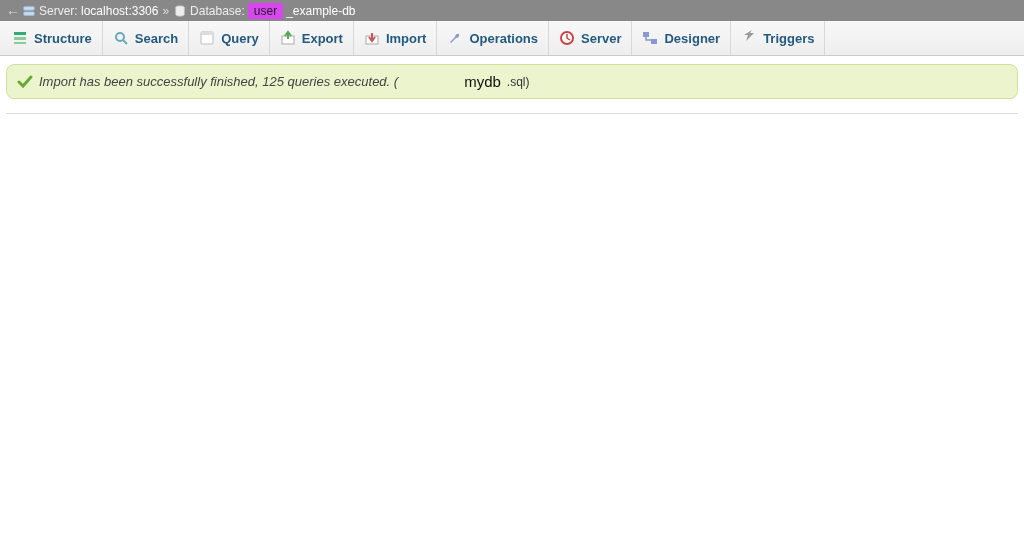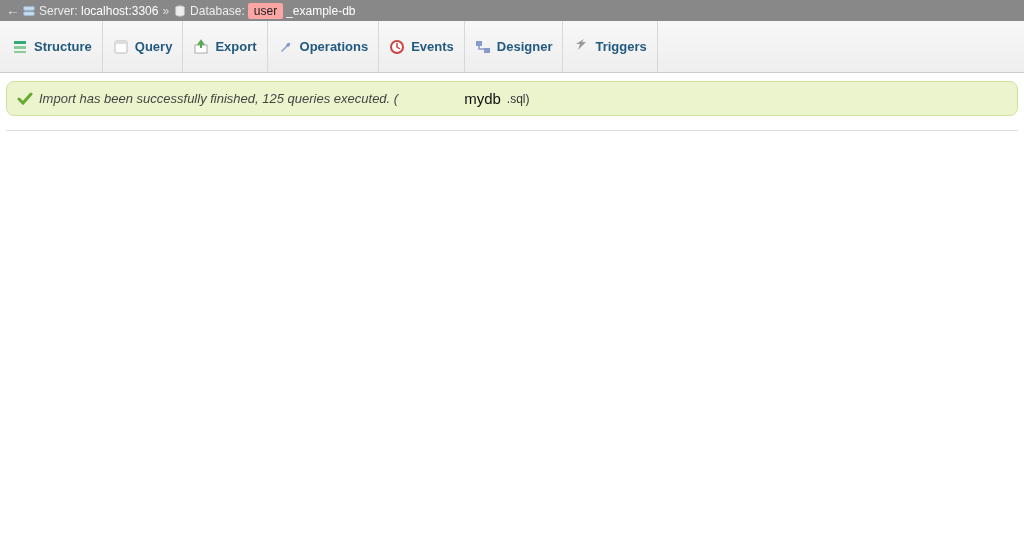--- a/index.html
+++ b/index.html
@@ -5,25 +5,25 @@
   html,body{margin:0;padding:0;font-family:Arial,Helvetica,sans-serif;font-size:13px;color:#235a81;background:#fff;width:1024px;height:557px;overflow:hidden}
   *{box-sizing:border-box}
 
   
   .crumbs{height:21px;background:#888;color:#fff;display:flex;align-items:center;padding:0 4px;font-size:12px}
   .crumbs .back{width:18px;text-align:center;color:#ddd;font-size:14px;position:relative;top:-1px}
   .crumbs .sep{padding:0 4px;color:#ddd}
   .crumbs .ico{display:inline-block;width:14px;height:14px;vertical-align:middle;margin-right:3px}
   .crumbs .label{color:#eee}
   .crumbs .val{color:#fff}
-  .crumbs .val-dark{color:#222;background:#fca5a5;padding:1px 6px;border-radius:2px;margin:0 3px}
+  .crumbs .val-dark{color:#222;background:#d946ef;padding:1px 6px;border-radius:2px;margin:0 3px}
   .crumbs a{text-decoration:none}
 
   
-  .tabs{height:52px;background:linear-gradient(#f8f8f8,#eee);border-bottom:1px solid #ccc;display:flex;align-items:stretch;padding-left:2px}
+  .tabs{height:35px;background:linear-gradient(#f8f8f8,#eee);border-bottom:1px solid #ccc;display:flex;align-items:stretch;padding-left:2px}
   .tab{display:flex;align-items:center;padding:0 10px;border-right:1px solid #d8d8d8;cursor:pointer;gap:6px}
   .tab .tlabel{color:#235a81;font-weight:bold;font-size:13px}
   .ticon{width:16px;height:16px;display:inline-block}
 
   
   .msgwrap{padding:8px 6px 0 6px}
   .msg{background:#ebf4cc;border:1px solid #cfe29d;border-radius:8px;padding:8px 10px;display:flex;align-items:center;gap:6px;font-size:13px;color:#333}
   .msg .txt{font-style:italic;color:#444}
   .msg .fname{font-style:normal;color:#111;font-size:15px;margin-left:60px}
   .msg .ext{font-style:normal;color:#333;font-size:12px}
@@ -67,51 +67,69 @@
           <rect x="2" y="2" width="12" height="3" fill="#3a7"></rect>
           <rect x="2" y="7" width="12" height="3" fill="#8c9"></rect>
           <rect x="2" y="12" width="12" height="2" fill="#8c9"></rect>
         </svg>
       </span>
     <span class="tlabel">Structure</span>
   </div>
   <div class="tab">
     <span class="ticon">
         <svg viewBox="0 0 16 16">
+          <circle cx="7" cy="7" r="4" fill="none" stroke="#6ab" stroke-width="2"></circle>
+          <line x1="10" y1="10" x2="14" y2="14" stroke="#6ab" stroke-width="2"></line>
+        </svg>
+      </span>
+    <span class="tlabel">Search</span>
+  </div>
+  <div class="tab">
+    <span class="ticon">
+        <svg viewBox="0 0 16 16">
           <rect x="2" y="2" width="12" height="12" rx="1" fill="#fff" stroke="#bbb"></rect>
           <rect x="2" y="2" width="12" height="3" fill="#ddd"></rect>
         </svg>
       </span>
     <span class="tlabel">Query</span>
   </div>
   <div class="tab">
     <span class="ticon">
         <svg viewBox="0 0 16 16">
           <rect x="2" y="6" width="12" height="8" fill="#fff" stroke="#aaa"></rect>
           <path d="M8 2v7M5 6l3-4 3 4" fill="none" stroke="#5a5" stroke-width="2"></path>
         </svg>
       </span>
     <span class="tlabel">Export</span>
   </div>
   <div class="tab">
     <span class="ticon">
         <svg viewBox="0 0 16 16">
+          <rect x="2" y="6" width="12" height="8" fill="#fff" stroke="#aaa"></rect>
+          <path d="M8 10V3M5 7l3 4 3-4" fill="none" stroke="#c55" stroke-width="2"></path>
+        </svg>
+      </span>
+    <span class="tlabel">Import</span>
+  </div>
+  <div class="tab">
+    <span class="ticon">
+        <svg viewBox="0 0 16 16">
           <path d="M12 4a3 3 0 0 0-4 3L3 12l1 1 5-5a3 3 0 0 0 3-4z" fill="#89c"></path>
         </svg>
       </span>
     <span class="tlabel">Operations</span>
   </div>
   <div class="tab">
     <span class="ticon">
         <svg viewBox="0 0 16 16">
           <circle cx="8" cy="8" r="6" fill="#fff" stroke="#c44" stroke-width="2"></circle>
           <path d="M8 4v4l3 2" fill="none" stroke="#c44" stroke-width="1.5"></path>
         </svg>
       </span>
-    <span class="tlabel">Events</span>
+    <span class="tlabel">Server</span>
   </div>
   <div class="tab">
     <span class="ticon">
         <svg viewBox="0 0 16 16">
           <rect x="1" y="2" width="6" height="5" fill="#89c"></rect>
           <rect x="9" y="9" width="6" height="5" fill="#89c"></rect>
           <path d="M4 7v3h5" fill="none" stroke="#89c" stroke-width="1.5"></path>
         </svg>
       </span>
     <span class="tlabel">Designer</span>

